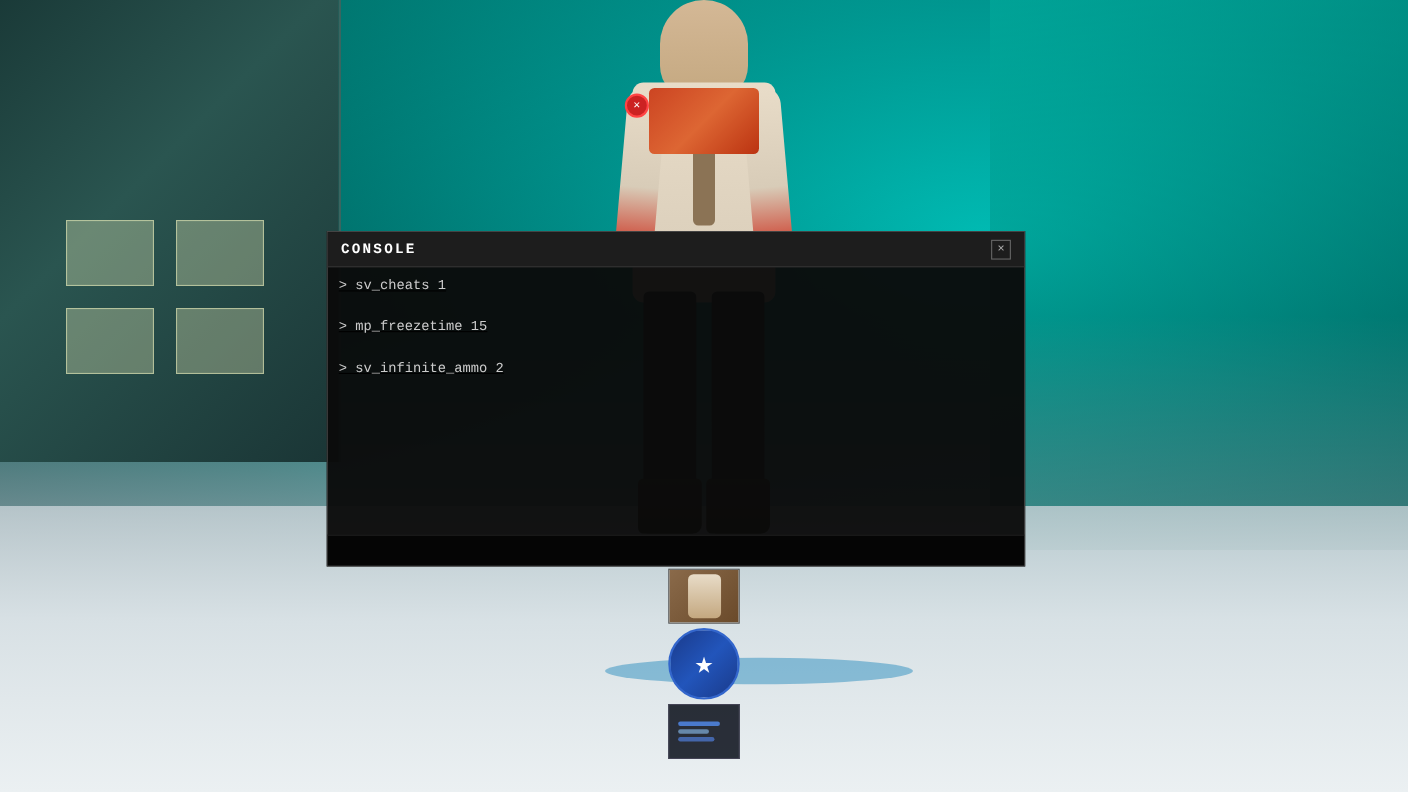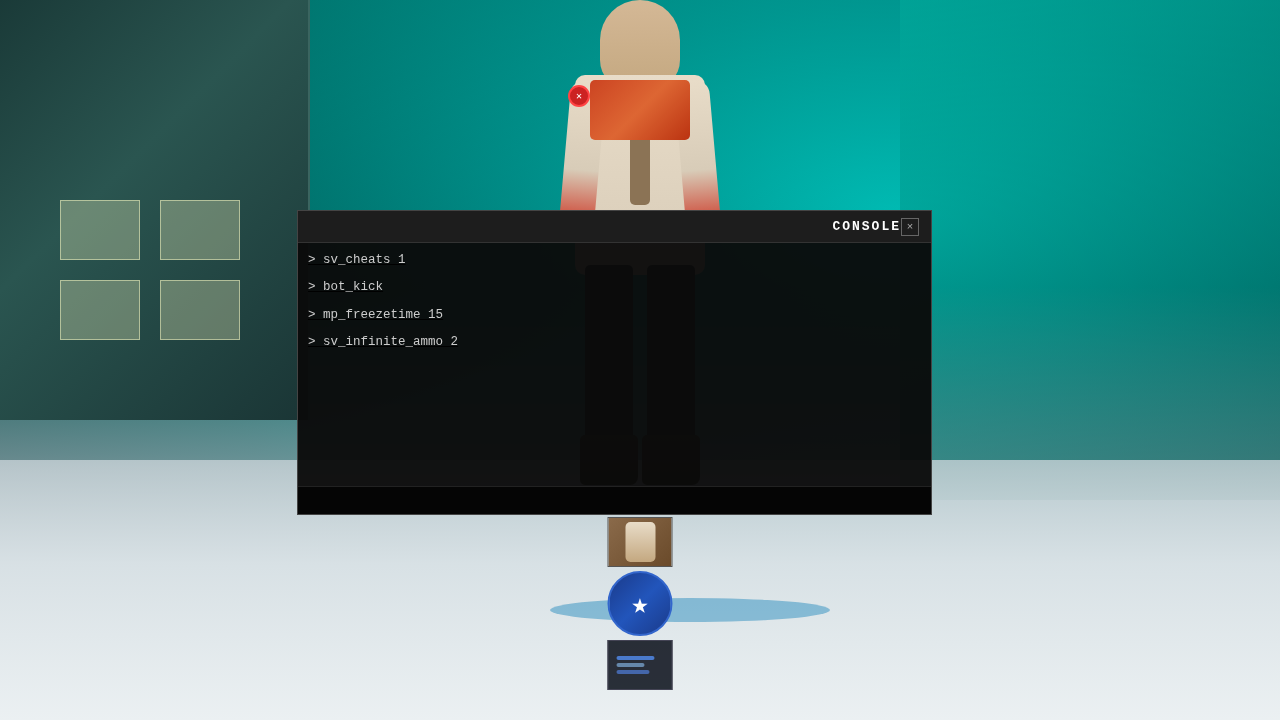--- a/index.html
+++ b/index.html
@@ -266,21 +266,21 @@
       background: rgba(10, 10, 10, 0.96);
       border: 1px solid #444;
       z-index: 10;
       display: flex;
       flex-direction: column;
     }
 
     .console-titlebar {
       display: flex;
       align-items: center;
-      justify-content: flex-end;
+      justify-content: space-between;
       padding: 6px 12px;
       background: rgba(30, 30, 30, 0.98);
       border-bottom: 1px solid #333;
       min-height: 32px;
     }
 
     .console-title {
       font-family: 'Courier New', Courier, monospace;
       font-size: 13px;
       font-weight: bold;
@@ -302,21 +302,21 @@
       justify-content: center;
       line-height: 1;
     }
 
     .console-body {
       flex: 1;
       padding: 8px 10px;
       overflow: hidden;
       display: flex;
       flex-direction: column;
-      gap: 8px;
+      gap: 18px;
       text-decoration: underline;
     }
 
     .console-line {
       font-family: 'Courier New', Courier, monospace;
       font-size: 12.5px;
       color: #cccccc;
       line-height: 1.55;
       white-space: pre;
     }
@@ -440,21 +440,20 @@
   </div>
 </div>
 
 <div class="console-window">
   <div class="console-titlebar">
     <span class="console-title">CONSOLE</span>
     <button class="console-close-btn">×</button>
   </div>
   <div class="console-body">
     <div class="console-line">&gt; sv_cheats 1</div>
-    <div class="console-line">&gt; bot_kick</div>
     <div class="console-line">&gt; mp_freezetime 15</div>
     <div class="console-line">&gt; sv_infinite_ammo 2</div>
   </div>
   <div class="console-input-row">
     <input class="console-input" type="text" placeholder="" style="">
   </div>
 </div>
 
 <div class="thumbnails-panel">
 

